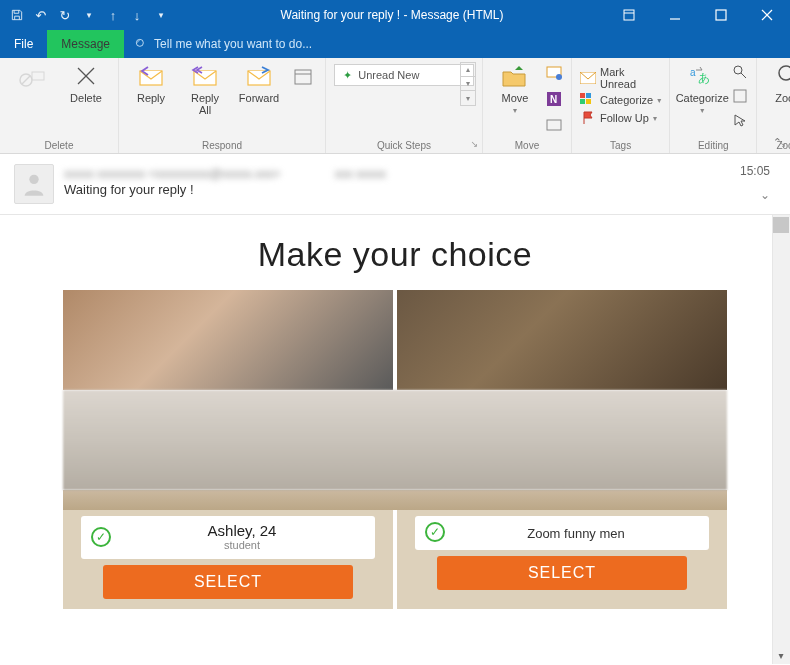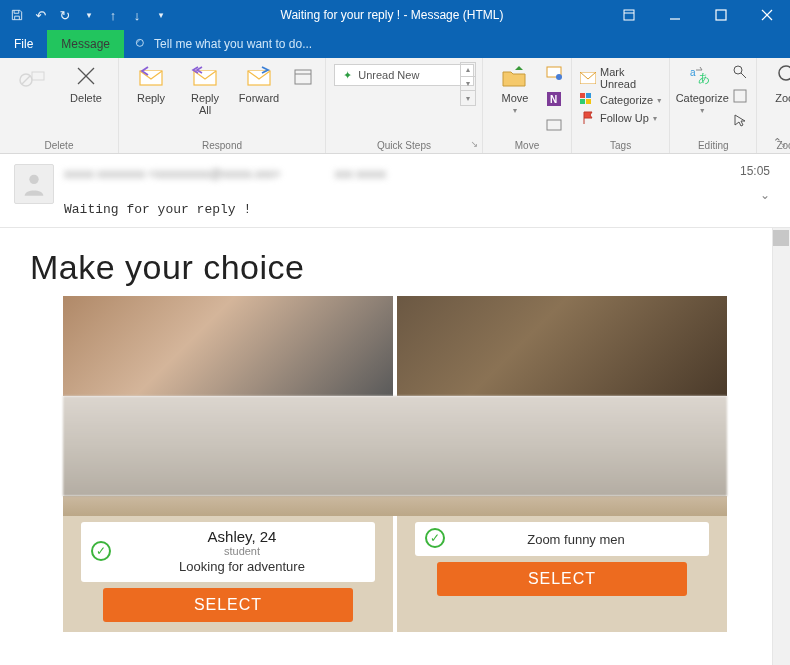--- a/index.html
+++ b/index.html
@@ -39,33 +39,33 @@
     .collapse-caret { position:absolute; right:8px; bottom:4px; font-size:11px; color:#777; cursor:pointer; }
     .dial-launch { position:absolute; font-size:9px; color:#999; }
 
     
     .msgheader { display:flex; padding:10px 14px; border-bottom:1px solid #e6e6e6; position:relative; }
     .avatar { width:40px; height:40px; background:#eee; border:1px solid #ddd; border-radius:2px; display:flex; align-items:center; justify-content:center; margin-right:10px; }
     .avatar svg { width:28px; height:28px; fill:#cfcfcf; }
     .hdr-lines { flex:1; }
     .hdr-lines .from { font-size:12px; color:#888; filter: blur(3px); display:inline-block; }
     .hdr-lines .to { font-size:12px; color:#888; filter: blur(3px); display:inline-block; margin-left:50px; }
-    .hdr-lines .subject { font-size:13px; color:#333; margin-top:20px;font-family:Liberation Mono, monospace; }
+    .hdr-lines .subject { font-size:13px; color:#333; margin-top:0; }
     .hdr-time { position:absolute; right:20px; top:10px; font-size:12px; color:#666; }
     .hdr-caret { position:absolute; right:20px; top:34px; font-size:12px; color:#888; cursor:pointer; }
 
     
     .bodyarea { position:relative; height: calc(665px - 30px - 28px - 96px - 62px); overflow:hidden; }
     .scrolltrack { position:absolute; right:0; top:0; width:18px; height:100%; background:#f1f1f1; border-left:1px solid #e6e6e6; }
     .scrollthumb { position:absolute; right:1px; top:2px; width:16px; height:16px; background:#c7c7c7; }
     .scroll-up, .scroll-down { position:absolute; right:0; width:18px; height:18px; display:flex; align-items:center; justify-content:center; font-size:10px; color:#666; }
     .scroll-up { top:0; } .scroll-down { bottom:0; }
 
     .emailcontent { padding: 20px 30px 0 30px; }
-    .choice-title { font-size:34px; color:#222; font-weight:400; letter-spacing:0.5px; margin-bottom:9px; }
+    .choice-title { text-align:center; font-size:34px; color:#222; font-weight:400; letter-spacing:0.5px; margin-bottom:16px; }
     .cards { display:flex; gap:4px; justify-content:center; position:relative; }
     .photowrap { width:330px; height:100px; overflow:hidden; position:relative; background:#333; }
     .photowrap.left { background: linear-gradient(135deg,#b08968 0%, #d4b59a 40%, #5a5a5a 100%); }
     .photowrap.right { background: linear-gradient(135deg,#6b5843 0%, #8a7254 40%, #4a3a2a 100%); }
     .blurband { width:664px; height:100px; background: linear-gradient(180deg,#dcd6cf 0%, #c9c3ba 50%, #b4ada3 100%); filter:blur(1px); margin:0 auto; }
     .belowband { width:664px; height:20px; background: linear-gradient(180deg,#cbb9a0 0%, #bba787 100%); margin:0 auto; }
     .cardrow { display:flex; gap:4px; justify-content:center; }
     .card { width:330px; background:#ddd1bb; position:relative; }
     .whitebox { background:#fff; border-radius:3px; margin:6px 18px 0 18px; padding:6px 10px 8px 10px; display:flex; align-items:center; gap:8px; }
     .check { width:20px; height:20px; border:2px solid #3cb43c; border-radius:50%; display:flex; align-items:center; justify-content:center; color:#3cb43c; font-size:12px; flex-shrink:0; }
@@ -368,21 +368,20 @@
     <div class="blurband"></div>
     <div class="belowband"></div>
 
     <div class="cardrow">
       <div class="card">
         <div class="whitebox">
           <div class="check">✓</div>
           <div class="cardtext">
             <div class="name">Ashley, 24</div>
             <div class="role">student</div>
-            <div class="tag">Looking for adventure</div>
           </div>
         </div>
         <div class="selectbtn">SELECT</div>
       </div>
       <div class="card">
         <div class="whitebox">
           <div class="check">✓</div>
           <div class="cardtext">
             <div class="tag">Zoom funny men</div>
           </div>

